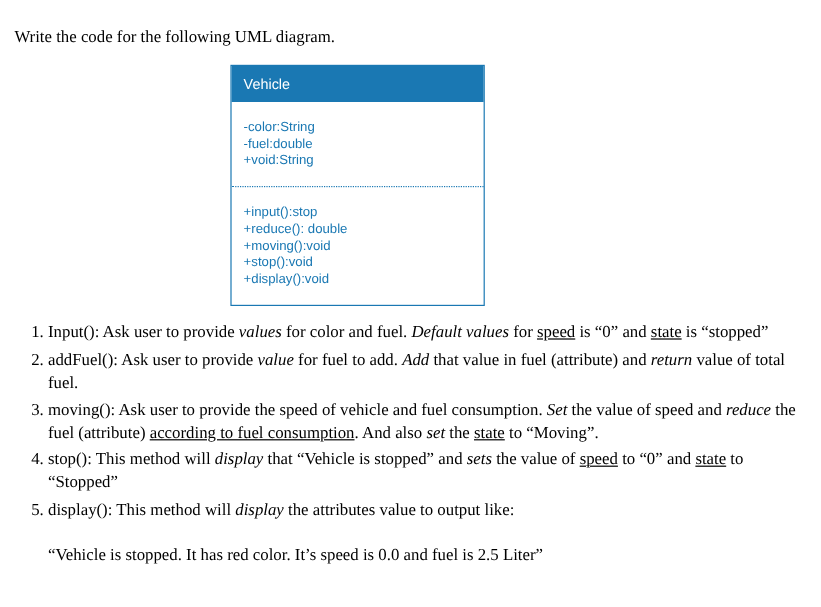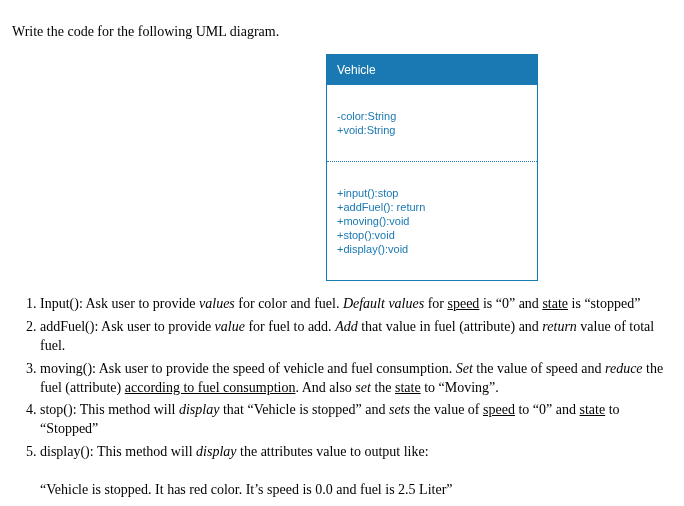--- a/index.html
+++ b/index.html
@@ -10,21 +10,21 @@
     color: #000;
     background: #fff;
     width: 660px;
   }
   .prompt {
     margin-bottom: 14px;
     margin-top: 12px;
   }
   .uml-wrap {
     display: flex;
-    justify-content: center;
+    justify-content: flex-start;
     padding-left: 180px;
     margin-bottom: 14px;
   }
   .uml {
     width: 210px;
     border: 1px solid #1a78b3;
     font-family: Verdana, Arial, sans-serif;
     font-size: 11px;
   }
   .uml-title {
@@ -38,21 +38,21 @@
   }
   .uml-section:first-of-type {
     border-top: none;
   }
   .uml-line {
     padding: 1px 10px;
     color: #1a78b3;
     white-space: nowrap;
   }
   .uml-body {
-    padding: 24px 0;
+    padding: 14px 0;
   }
   ol.desc {
     padding-left: 28px;
     margin-top: 6px;
   }
   ol.desc li {
     margin-bottom: 4px;
     line-height: 1.35;
   }
   .b { font-weight: normal; }
@@ -67,25 +67,26 @@
 </head>
 <body>
 
 <div class="prompt">Write the code for the following UML diagram.</div>
 
 <div class="uml-wrap">
   <div class="uml">
     <div class="uml-title">Vehicle</div>
     <div class="uml-body" id="uml-attrs">
         <div class="uml-line">-color:String</div>
+        <div class="uml-line">-fuel:double</div>
         <div class="uml-line">+void:String</div>
       </div>
     <div class="uml-body uml-section" id="uml-ops">
         <div class="uml-line">+input():stop</div>
-        <div class="uml-line">+addFuel(): return</div>
+        <div class="uml-line">+reduce(): double</div>
         <div class="uml-line">+moving():void</div>
         <div class="uml-line">+stop():void</div>
         <div class="uml-line">+display():void</div>
       </div>
   </div>
 </div>
 
 <ol class="desc" id="desc-list">
     <li><span class="b">Input()</span><span class="">: Ask user to provide </span><span class="i">values</span><span class=""> for </span><span class="b">color</span><span class=""> and </span><span class="b">fuel</span><span class="">. </span><span class="i">Default values</span><span class=""> for </span><span class="u">speed</span><span class=""> is </span><span class="b">“0”</span><span class=""> and </span><span class="u">state</span><span class=""> is </span><span class="b">“stopped”</span></li>
     <li><span class="b">addFuel()</span><span class="">: Ask user to provide </span><span class="i">value</span><span class=""> for </span><span class="b">fuel</span><span class=""> to add. </span><span class="i">Add</span><span class=""> that value in </span><span class="b">fuel</span><span class=""> (attribute) and </span><span class="i">return</span><span class=""> value of </span><span class="b">total fuel</span><span class="">.</span></li>

